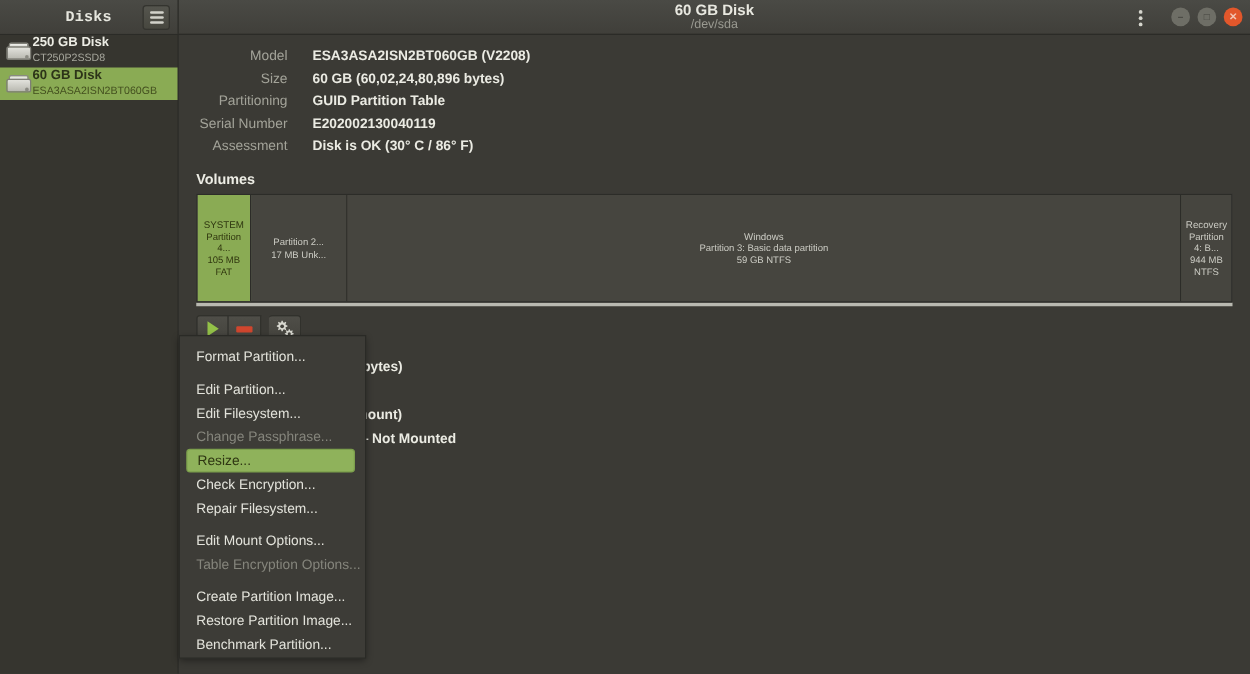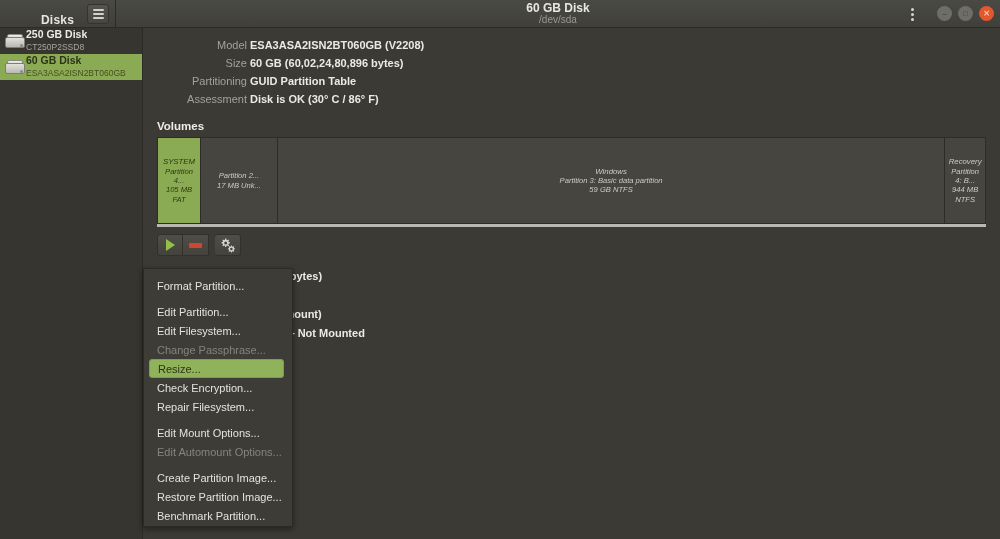--- a/index.html
+++ b/index.html
@@ -13,24 +13,25 @@
   }
 
   
   #titlebar {
     position:absolute; left:0; top:0; width:1000px; height:28px;
     display:flex; align-items:stretch;
     background:linear-gradient(to bottom,#4a4a45,#403f3a);
     border-bottom:1px solid #2b2b27;
   }
   #tb-left {
-    width:116px; position:relative;
-    display:flex; align-items:flex-end; justify-content:center;
+    width:143px; position:relative;
+    display:flex; align-items:center; justify-content:center;
     background:linear-gradient(to bottom,#4a4a45,#403f3a);
     border-right:1px solid #2b2b27;
+    font-family:Liberation Mono, monospace;
   }
   #tb-left .title { font-weight:bold; font-size:12px; color:#e6e6de; letter-spacing:.2px; }
   #hamburger {
     position:absolute; right:6px; top:4px; width:22px; height:20px;
     background:linear-gradient(to bottom,#55554e,#47473f);
     border:1px solid #34342f; border-radius:3px;
     display:flex; flex-direction:column; align-items:center; justify-content:center; gap:2px;
   }
   #hamburger i { display:block; width:11px; height:2px; background:#d2d2ca; border-radius:1px; }
 
@@ -80,34 +81,34 @@
     background:linear-gradient(to bottom,#f2f2ee,#cfcfc7);
     border:1px solid #8a8a82; border-radius:2px 2px 0 0;
   }
   .hdd-icon .led { position:absolute; right:3px; bottom:3px; width:3px; height:3px; border-radius:50%; background:#8b8b83; }
 
   
   #content { position:absolute; left:143px; top:28px; width:857px; height:511px; background:#3b3a35; }
 
   #info { padding:8px 0 0 0; }
   .info-row { display:flex; height:18px; align-items:center; font-size:11px; }
-  .info-row .label { width:107px; text-align:right; color:#a3a399; padding-right:3px; }
+  .info-row .label { width:107px; text-align:right; color:#a3a399; padding-right:20px; }
   .info-row .value { color:#ebebe3; font-weight:bold; }
 
   #volumes-head { margin:12px 0 5px 14px; font-weight:bold; font-size:11.5px; color:#ededE5; }
 
   #volbox {
     margin-left:14px; width:829px; height:87px;
     background:#4a4944; border:1px solid #2c2c28; position:relative; overflow:hidden;
   }
   .part {
     position:absolute; top:0; bottom:0;
     display:flex; flex-direction:column; align-items:center; justify-content:center;
     text-align:center; line-height:1.22; font-size:7.6px; color:#ccccc4;
-    border-right:1px solid #2c2c28; overflow:hidden; padding:0 2px;font-style:italic;
+    border-right:1px solid #2c2c28; overflow:hidden; padding:0 2px;
   }
   .part .pname { font-size:7.8px; }
   .part.selected { background:#8aab54; color:#31380f; }
   .part.selected .pname { color:#2f3710; }
   .part.unalloc { background:#46453f; }
   .part.big { background:#46453f; }
 
   #volbar-bottom {
     margin-left:14px; width:829px; height:3px;
     background:#b9b9b1; margin-top:0px;
@@ -220,20 +221,24 @@
     </div>
     <div class="info-row">
       <span class="label">Size</span>
       <span class="value">60 GB (60,02,24,80,896 bytes)</span>
     </div>
     <div class="info-row">
       <span class="label">Partitioning</span>
       <span class="value">GUID Partition Table</span>
     </div>
     <div class="info-row">
+      <span class="label">Serial Number</span>
+      <span class="value">E202002130040119</span>
+    </div>
+    <div class="info-row">
       <span class="label">Assessment</span>
       <span class="value">Disk is OK (30° C / 86° F)</span>
     </div>
   </div>
 
   <div id="volumes-head">Volumes</div>
 
   <div id="volbox">
     <div class="part selected" style="left:0%;width:5.2%;">
       <span class="pname">SYSTEM</span>
@@ -304,18 +309,18 @@
   <div class="mi">Format Partition...</div>
   <div class="mi-gap"></div>
   <div class="mi">Edit Partition...</div>
   <div class="mi">Edit Filesystem...</div>
   <div class="mi disabled">Change Passphrase...</div>
   <div class="mi highlight">Resize...</div>
   <div class="mi">Check Encryption...</div>
   <div class="mi">Repair Filesystem...</div>
   <div class="mi-gap"></div>
   <div class="mi">Edit Mount Options...</div>
-  <div class="mi disabled">Edit Automount Options...</div>
+  <div class="mi disabled">Table Encryption Options...</div>
   <div class="mi-gap"></div>
   <div class="mi">Create Partition Image...</div>
   <div class="mi">Restore Partition Image...</div>
   <div class="mi">Benchmark Partition...</div>
 </div>
 
 </body></html>

